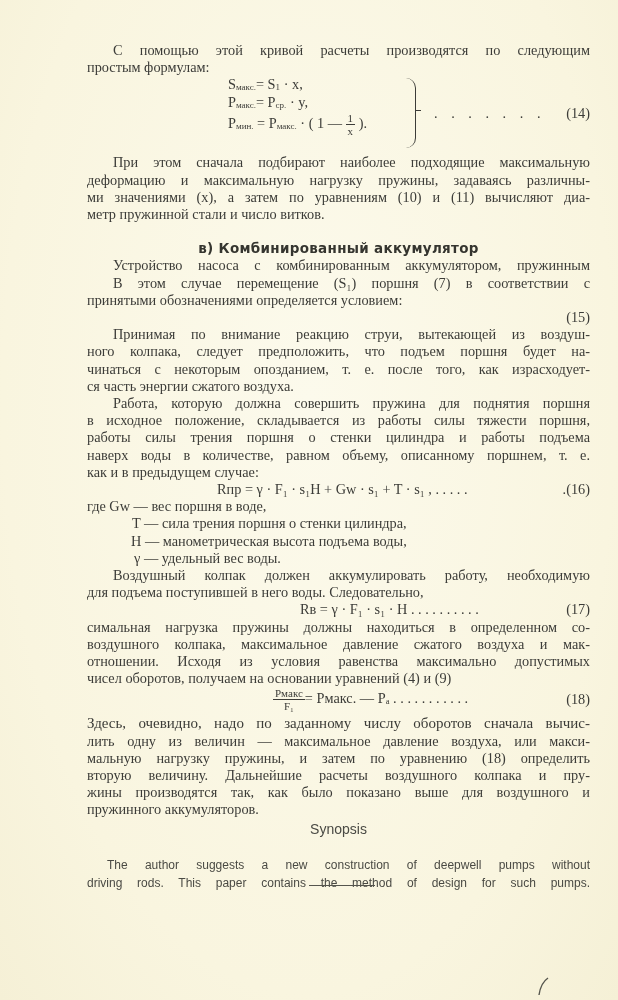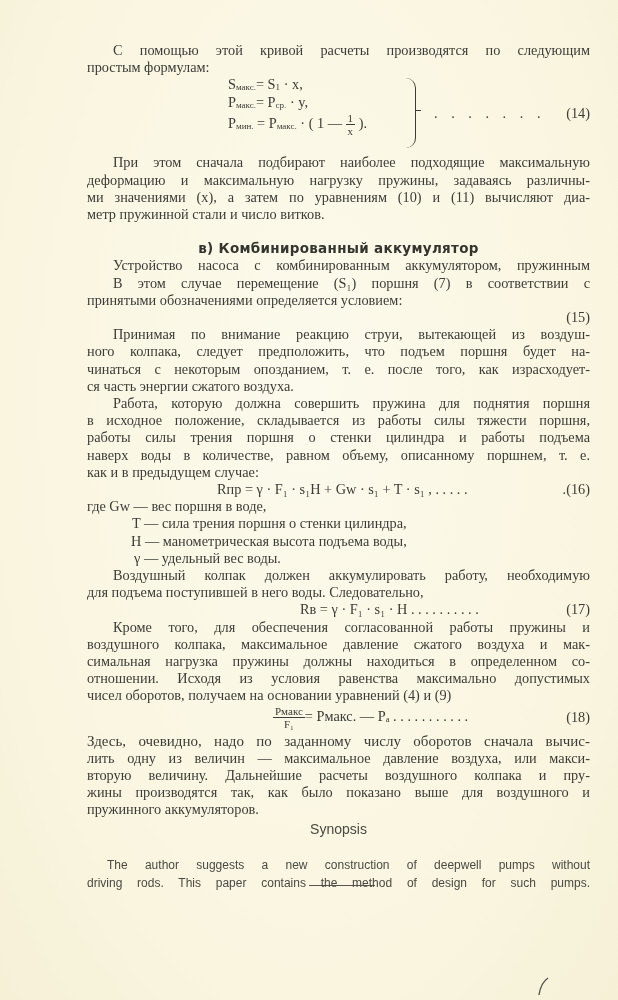--- a/index.html
+++ b/index.html
@@ -131,37 +131,37 @@
       <p class="ind line" style="text-align-last:justify">Воздушный колпак должен аккумулировать работу, необходимую</p>
       <p class="line">для подъема поступившей в него воды. Следовательно,</p>
     </div>
 
     <div class="eq-row">
       <span class="eq-text" style="left:213px">Rв = γ · F₁ · s₁ · H . . . . . . . . . .</span>
       <span class="eqnum">(17)</span>
     </div>
 
     <div>
-      <p class="ind line" style="text-align-last:justify">Кроме того, для обеспечения согласованной работы пружины и</p>
+      <p class="line" style="text-align-last:justify">симальная нагрузка пружины должны находиться в определенном со-</p>
       <p class="line" style="text-align-last:justify">воздушного колпака, максимальное давление сжатого воздуха и мак-</p>
-      <p class="line" style="text-align-last:justify">симальная нагрузка пружины должны находиться в определенном со-</p>
       <p class="line" style="text-align-last:justify">отношении. Исходя из условия равенства максимально допустимых</p>
       <p class="line">чисел оборотов, получаем на основании уравнений (4) и (9)</p>
     </div>
 
     <div class="eq-row" style="height:26px">
       <span class="eq-text" style="left:186px;top:0">
         <span class="frac"><span class="num">Pмакс</span><span class="den">F₁</span></span><span>= Pмакс. — Pₐ . . . . . . . . . . .</span>
       </span>
       <span class="eqnum" style="top:4px">(18)</span>
     </div>
 
     <div style="margin-top:2px">
       <p class="line" style="text-align-last:justify;font-size:15px">Здесь, очевидно, надо по заданному числу оборотов сначала вычис-</p>
       <p class="line" style="text-align-last:justify">лить одну из величин — максимальное давление воздуха, или макси-</p>
+      <p class="line" style="text-align-last:justify">мальную нагрузку пружины, и затем по уравнению (18) определить</p>
       <p class="line" style="text-align-last:justify">вторую величину. Дальнейшие расчеты воздушного колпака и пру-</p>
       <p class="line" style="text-align-last:justify">жины производятся так, как было показано выше для воздушного и</p>
       <p class="line">пружинного аккумуляторов.</p>
     </div>
 
     <div class="synopsis-title" style="margin-top:2px;margin-bottom:18px">Synopsis</div>
     <div class="synopsis-text">
       <p class="ind line" style="text-align-last:justify;text-indent:20px">The author suggests a new construction of deepwell pumps without</p>
       <p class="line" style="text-align-last:justify">driving rods. This paper contains the method of design for such pumps.</p>
     </div>

